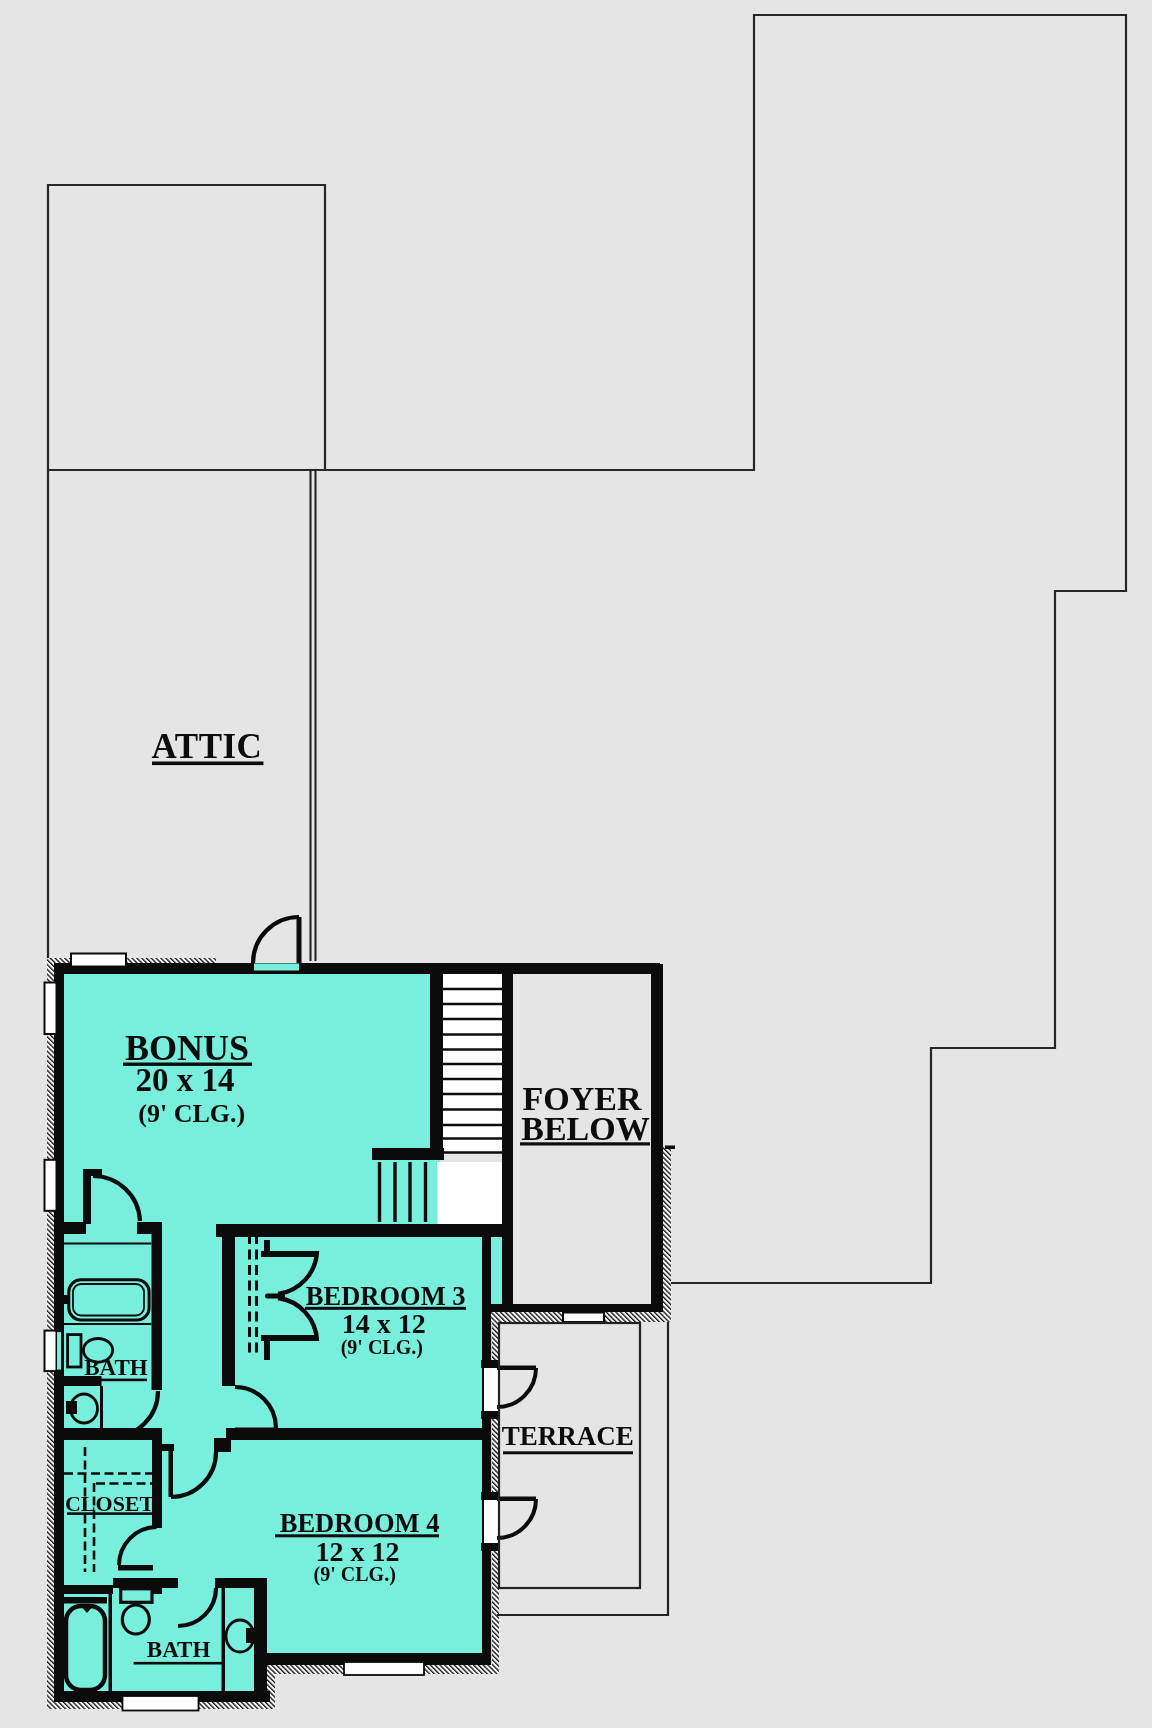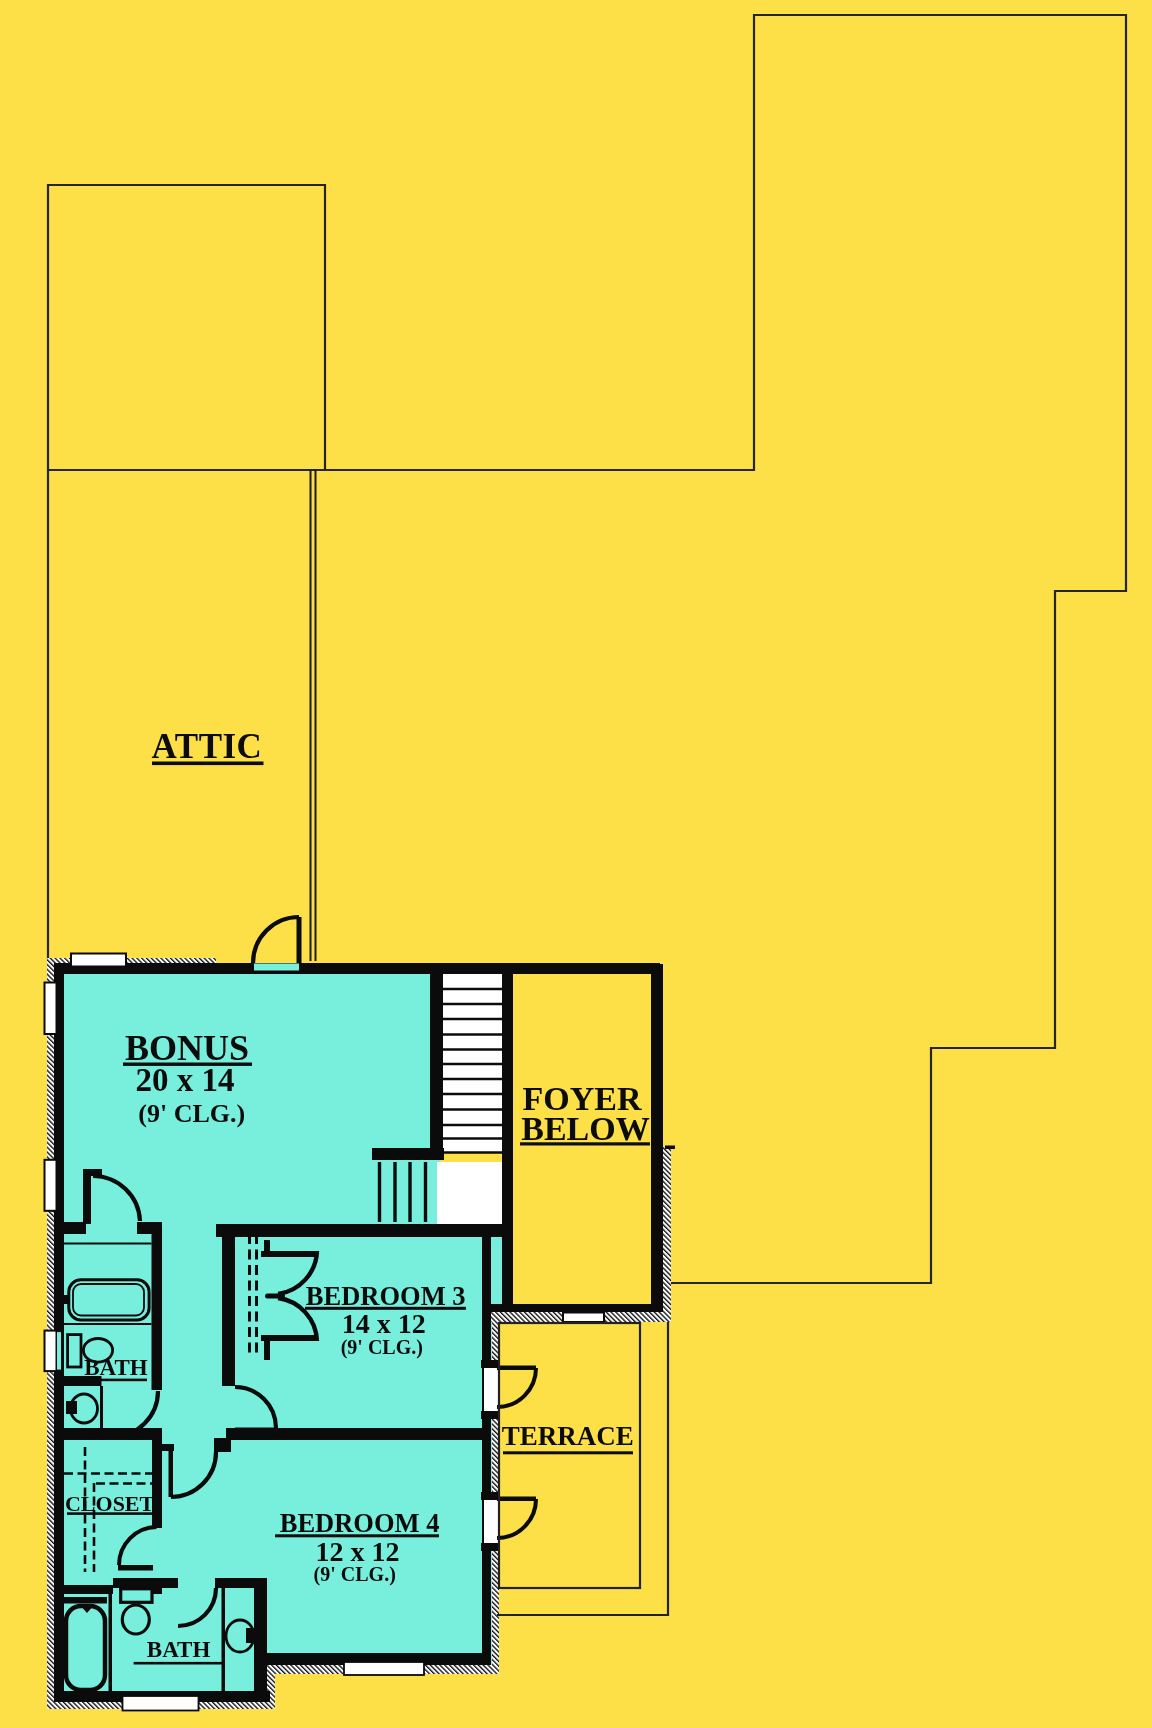--- a/index.html
+++ b/index.html
@@ -1,16 +1,16 @@
 <!DOCTYPE html>
 <html><head>
 <meta charset="utf-8">
 <style>
   html,body{margin:0;padding:0;background:#ffffff;}
-  .page{width:1152px;height:1728px;position:relative;background:#fde047;overflow:hidden;}
+  .page{width:1152px;height:1728px;position:relative;background:#e5e5e5;overflow:hidden;}
   svg{position:absolute;left:0;top:0;}
   text{font-family:"Liberation Serif", serif;fill:#0c0c0c;font-weight:bold;}
 </style>
 </head>
 <body>
 <div class="page">
 <svg width="1152" height="1728" viewBox="0 0 1152 1728">
 <defs>
   <pattern id="hatch" width="3.4" height="3.4" patternUnits="userSpaceOnUse" patternTransform="rotate(-45)">
     <rect width="3.4" height="3.4" fill="#ffffff"></rect>

